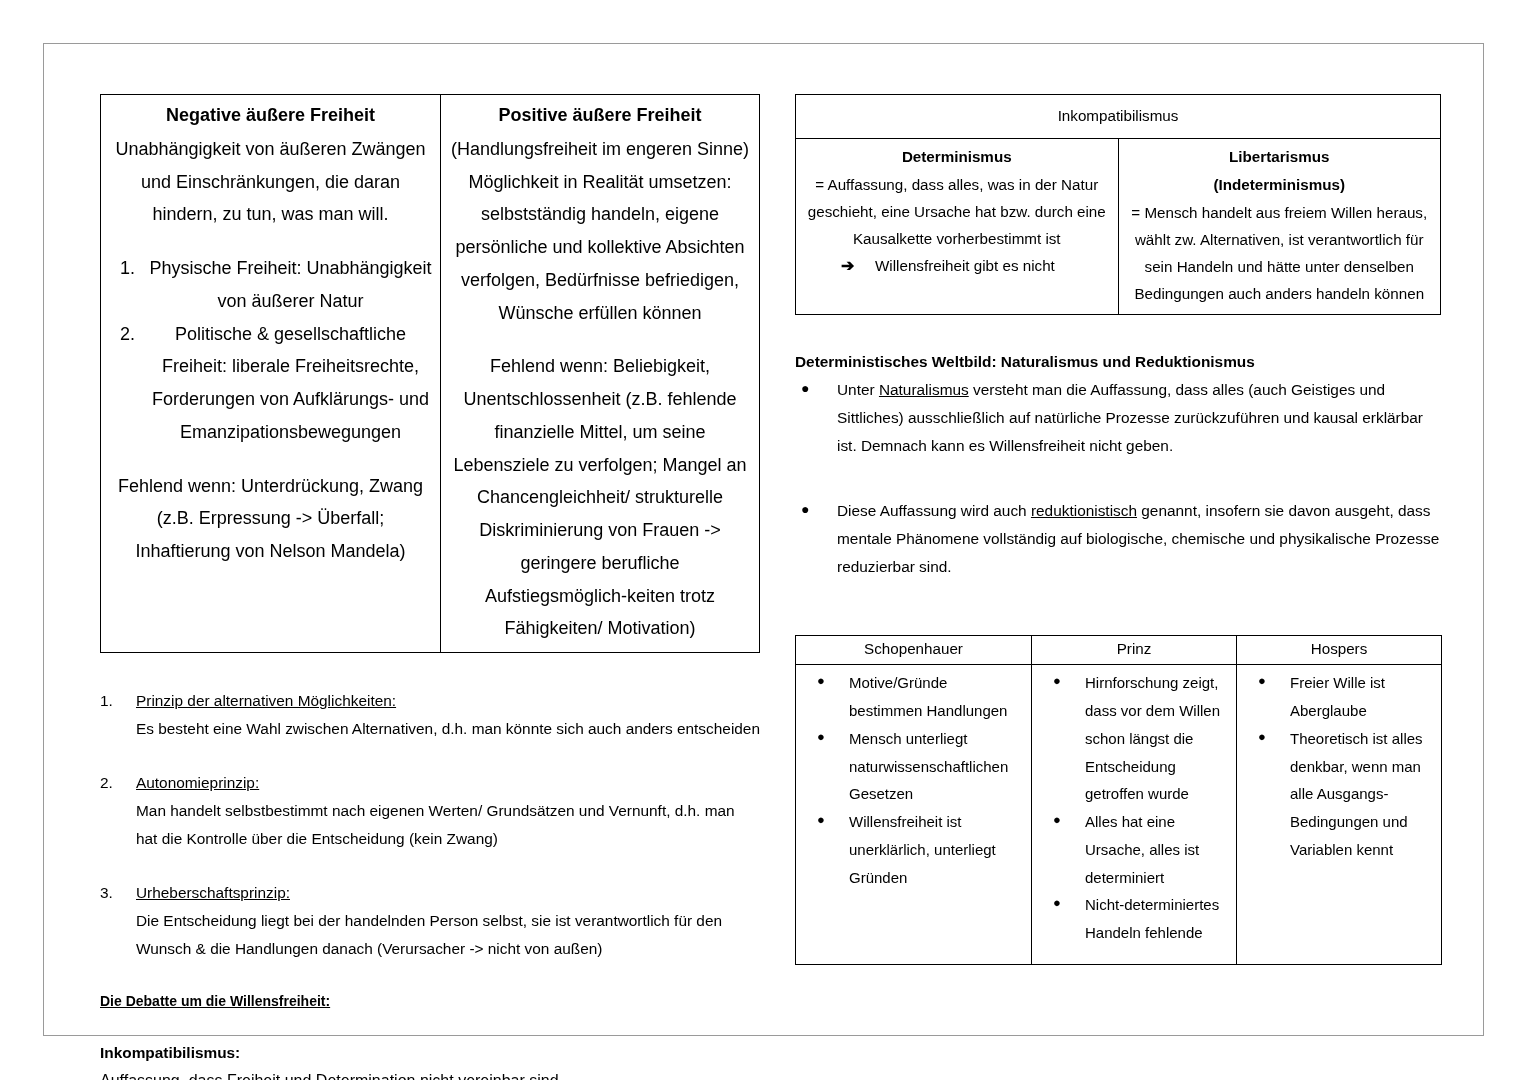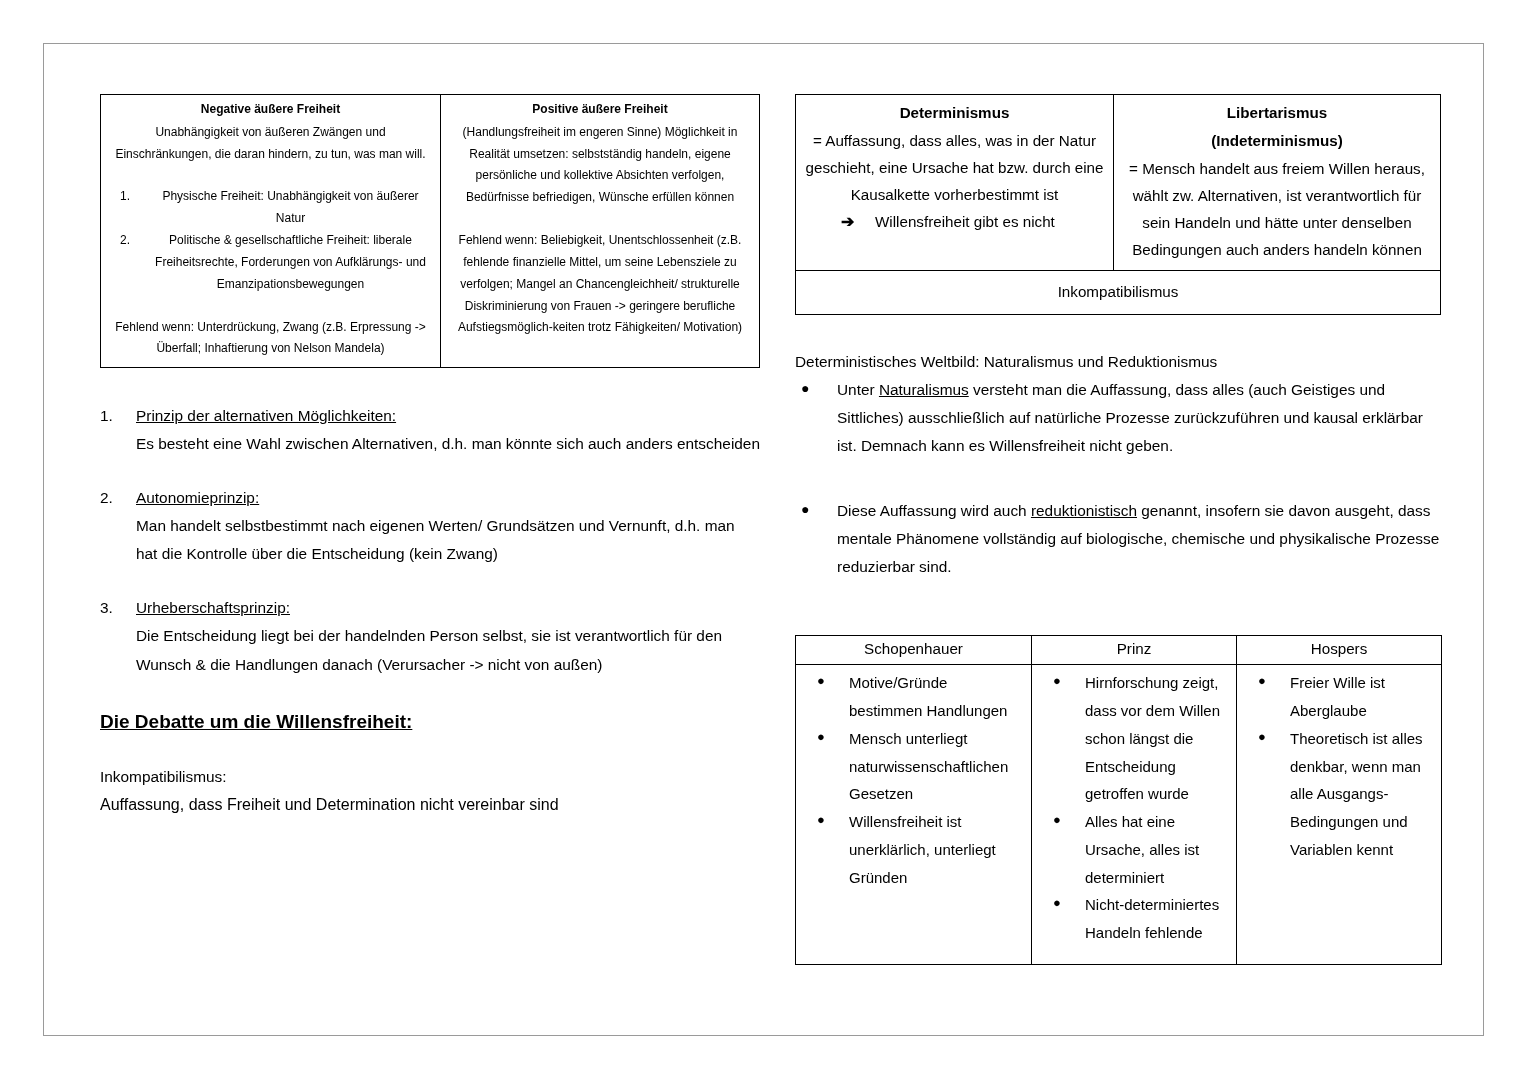--- a/index.html
+++ b/index.html
@@ -43,21 +43,21 @@
   table.doc td, table.doc th {
     border: 1.6px solid #000000;
     vertical-align: top;
     padding: 4px 7px 7px 7px;
     font-weight: normal;
   }
   .ctr { text-align: center; }
   .bold { font-weight: bold; }
 
   .freedom-table td {
-    font-size: 12px;
+    font-size: 18px;
     line-height: 1.82;
     text-align: center;
     padding: 6px 8px 9px 8px;
   }
   .freedom-table td.left-cell { width: 340px; }
 
   .cell-title {
     font-weight: bold;
     display: block;
     margin-bottom: 1px;
@@ -98,27 +98,27 @@
   }
   .arrow-row .ar {
     flex: 0 0 34px;
     font-weight: bold;
     font-size: 16px;
     line-height: 1.7;
   }
 
   
   .h-bold {
-    font-weight: normal;
+    font-weight: bold;
     font-size: 15.4px;
     line-height: 1.75;
   }
   .h-bold-ul {
     font-weight: bold;
-    font-size: 19px;
+    font-size: 14px;
     line-height: 1.75;
     text-decoration: underline;
   }
   .para {
     font-size: 16px;
     line-height: 1.78;
   }
   .u { text-decoration: underline; }
 
   .olist { margin: 0; padding: 0; }
@@ -237,37 +237,37 @@
     <div class="h-bold">Inkompatibilismus:</div>
     <div class="para">Auffassung, dass Freiheit und Determination nicht vereinbar sind</div>
 
   </div>
 
   <div class="col-right">
 
     <table class="doc inkomp-table">
       <tbody>
           <tr>
+        <td class="inkomp-head bold ctr" colspan="2">Inkompatibilismus</td>
+      </tr>
+      <tr>
         <td class="det">
           <span class="cell-title">Determinismus</span>
           <span>= Auffassung, dass alles, was in der Natur geschieht, eine Ursache hat bzw. durch eine Kausalkette vorherbestimmt ist</span>
           <div class="arrow-row">
             <span class="ar">➔</span>
             <span>Willensfreiheit gibt es nicht</span>
           </div>
         </td>
         <td>
           <span class="cell-title">Libertarismus</span>
           <span class="cell-title">(Indeterminismus)</span>
           <span>= Mensch handelt aus freiem Willen heraus, wählt zw. Alternativen, ist verantwortlich für sein Handeln und hätte unter denselben Bedingungen auch anders handeln können</span>
         </td>
       </tr>
-      <tr>
-        <td class="inkomp-head bold ctr" colspan="2">Inkompatibilismus</td>
-      </tr>
     </tbody>
       </table>
 
     <div class="spacer-lg"></div>
 
     <div class="h-bold">Deterministisches Weltbild: Naturalismus und Reduktionismus</div>
 
     <div class="blist">
       <div class="bitem">
         <span class="bdot">●</span>

